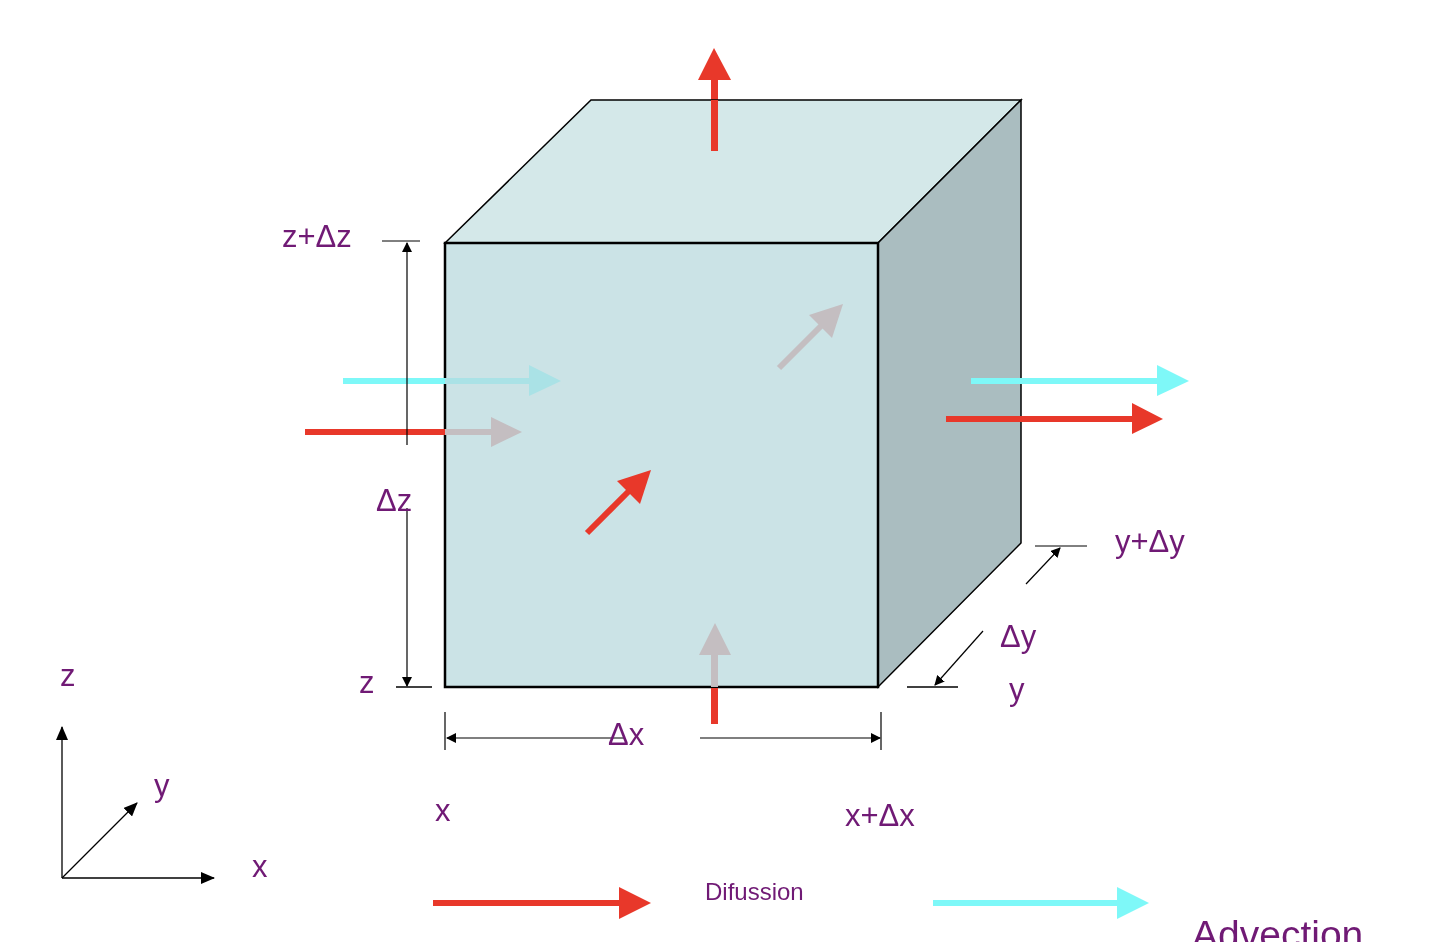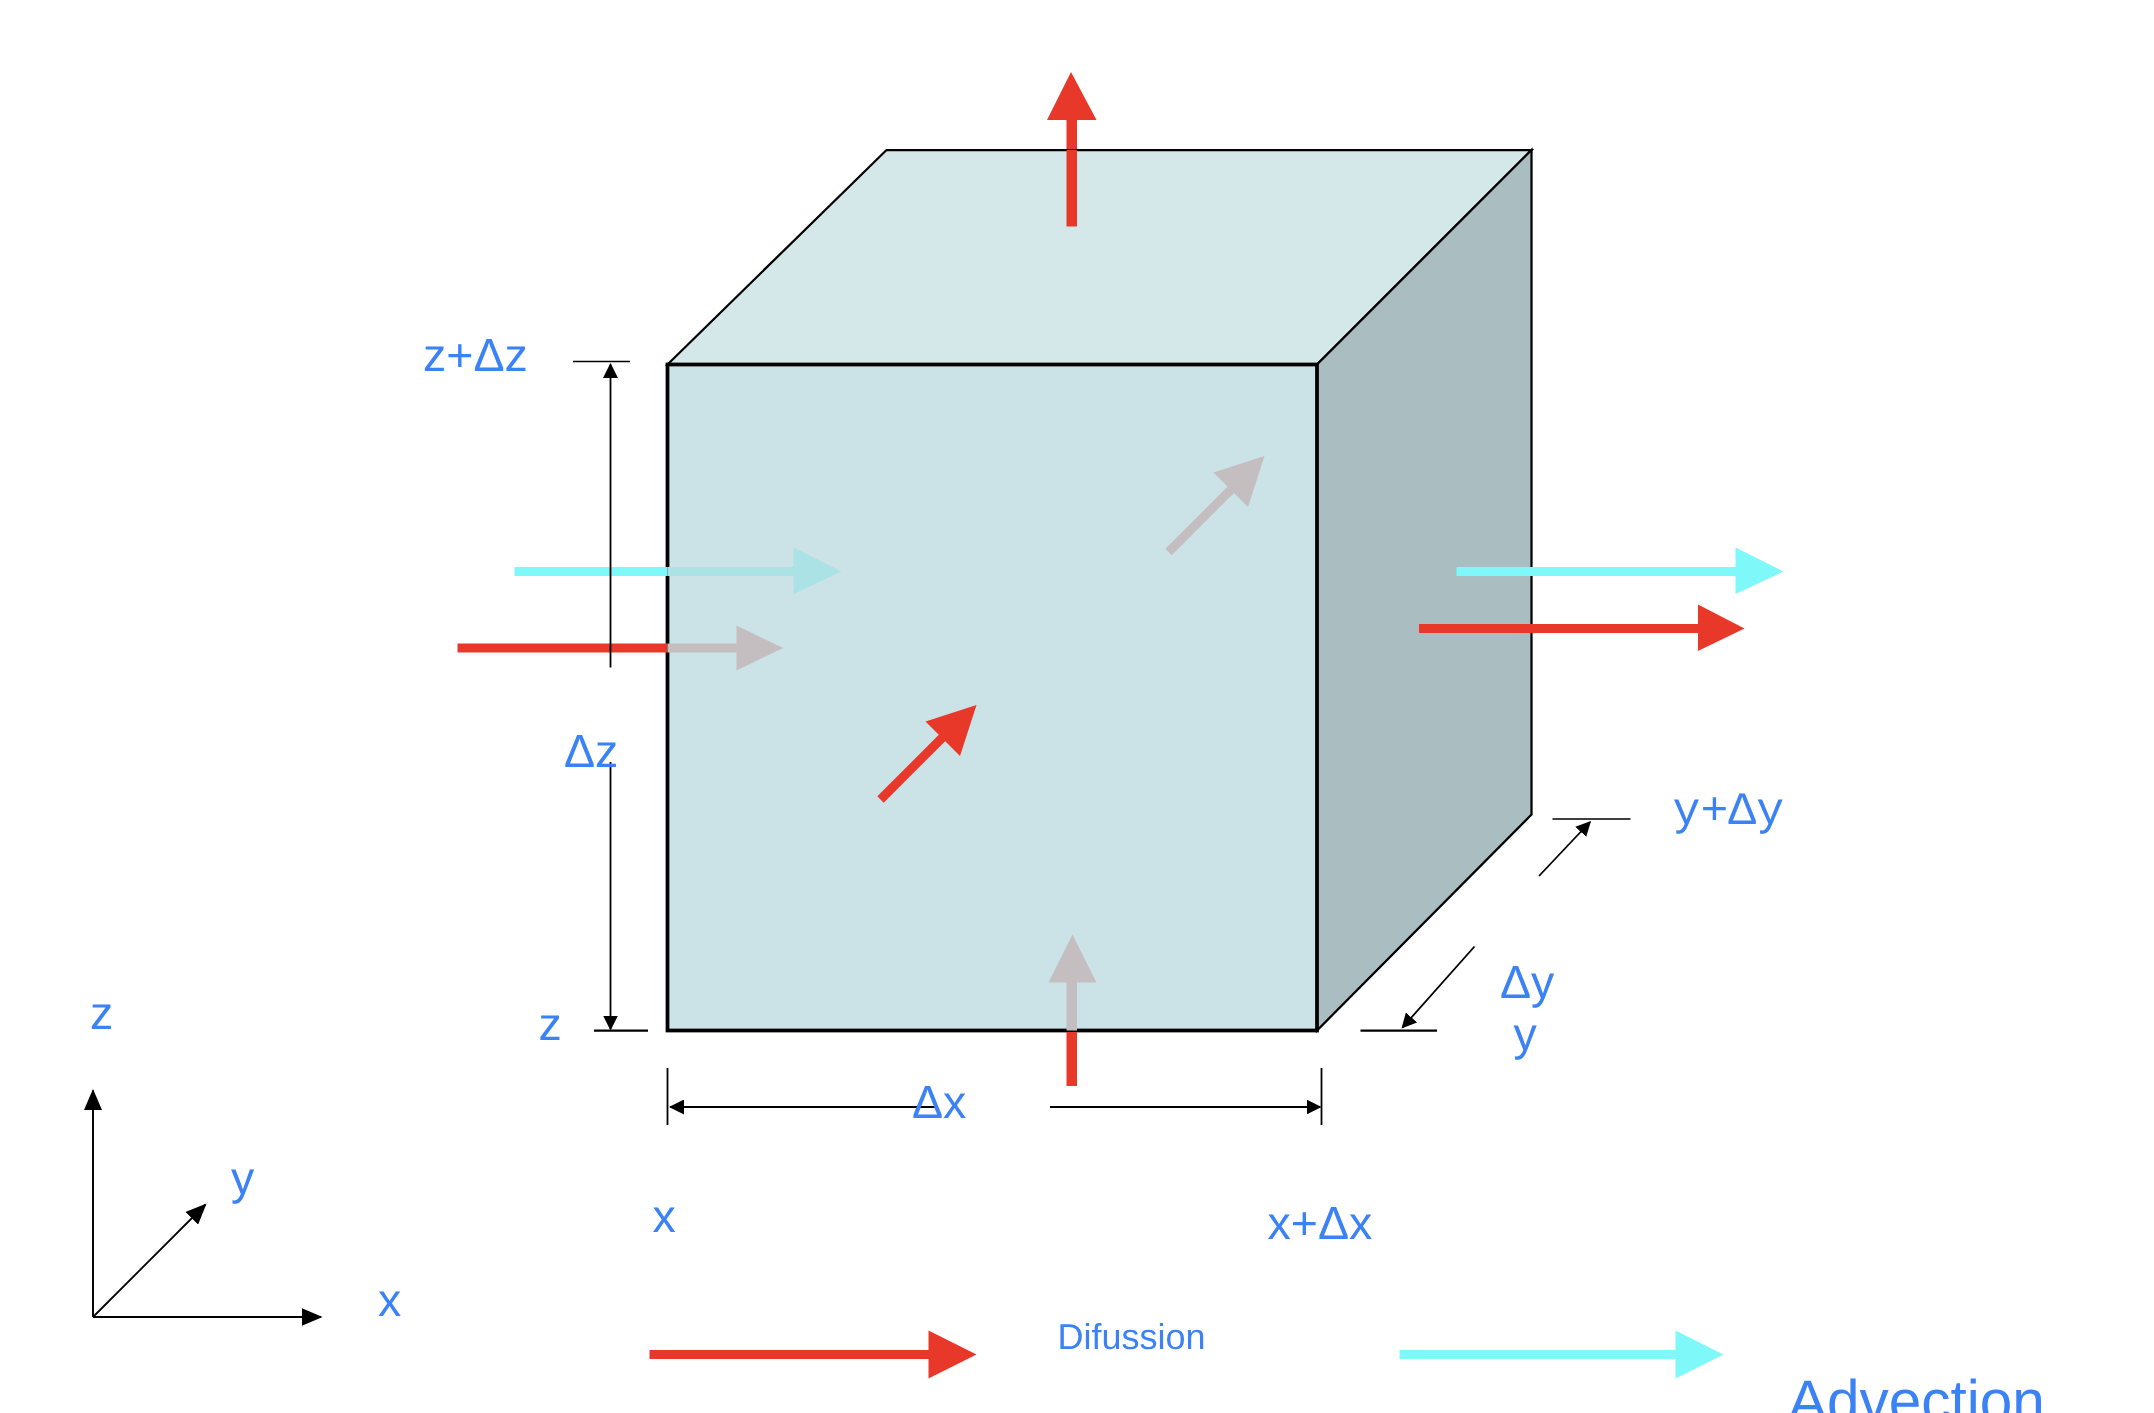--- a/index.html
+++ b/index.html
@@ -2,21 +2,21 @@
 <html><head>
   <meta charset="utf-8">
   <style>
     html, body { margin: 0; padding: 0; background: #ffffff; }
     body { width: 1436px; height: 942px; position: relative; overflow: hidden; }
     #stage { position: absolute; left: 0; top: 0; width: 1436px; height: 942px; }
     .lbl {
       position: absolute;
       font-family: "Liberation Sans", sans-serif;
       font-size: 31px;
-      color: #3b82f6;
+      color: #701a75;
       line-height: 1;
       white-space: nowrap;
     }
   </style>
 </head>
 <body>
 
 <div id="stage">
   <svg width="1436" height="942" viewBox="0 0 1436 942" xmlns="http://www.w3.org/2000/svg">
     <defs>
@@ -113,22 +113,22 @@
     </g>
   </svg>
 
   
   <span class="lbl" style="left:282px; top:221px;">z+Δz</span>
   <span class="lbl" style="left:376px; top:465px;margin-top:20px;">Δz</span>
   <span class="lbl" style="left:359px; top:667px;">z</span>
   <span class="lbl" style="left:608px; top:719px;">Δx</span>
   <span class="lbl" style="left:435px; top:795px;">x</span>
   <span class="lbl" style="left:845px; top:781px;margin-top:19px;">x+Δx</span>
-  <span class="lbl" style="left:1115px; top:526px;font-family:Liberation Mono, monospace;">y+Δy</span>
-  <span class="lbl" style="left:1000px; top:639px;">Δy</span>
+  <span class="lbl" style="left:1115px; top:526px;">y+Δy</span>
+  <span class="lbl" style="left:1000px; top:621px;">Δy</span>
   <span class="lbl" style="left:1009px; top:674px;">y</span>
 
   
   <span class="lbl" style="left:60px; top:660px;">z</span>
   <span class="lbl" style="left:154px; top:770px;">y</span>
   <span class="lbl" style="left:252px; top:851px;">x</span>
 
   
   <span class="lbl" style="left:705px; top:880px; font-size:24px;">Difussion</span>
   <span class="lbl" style="left:1192px; top:880px; font-size:39px;margin-top:35px;">Advection</span>

